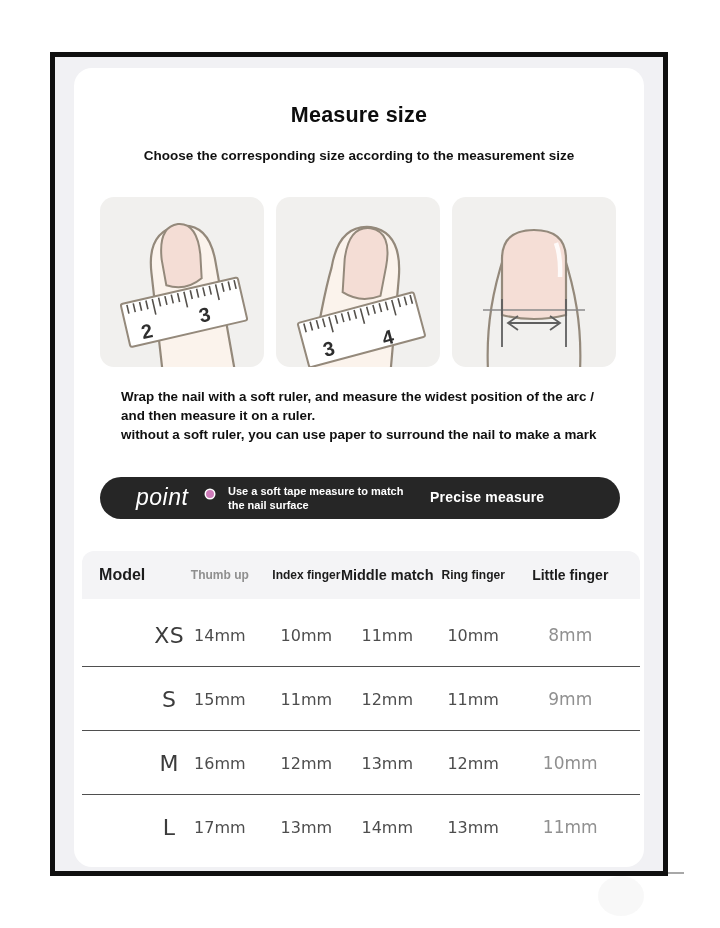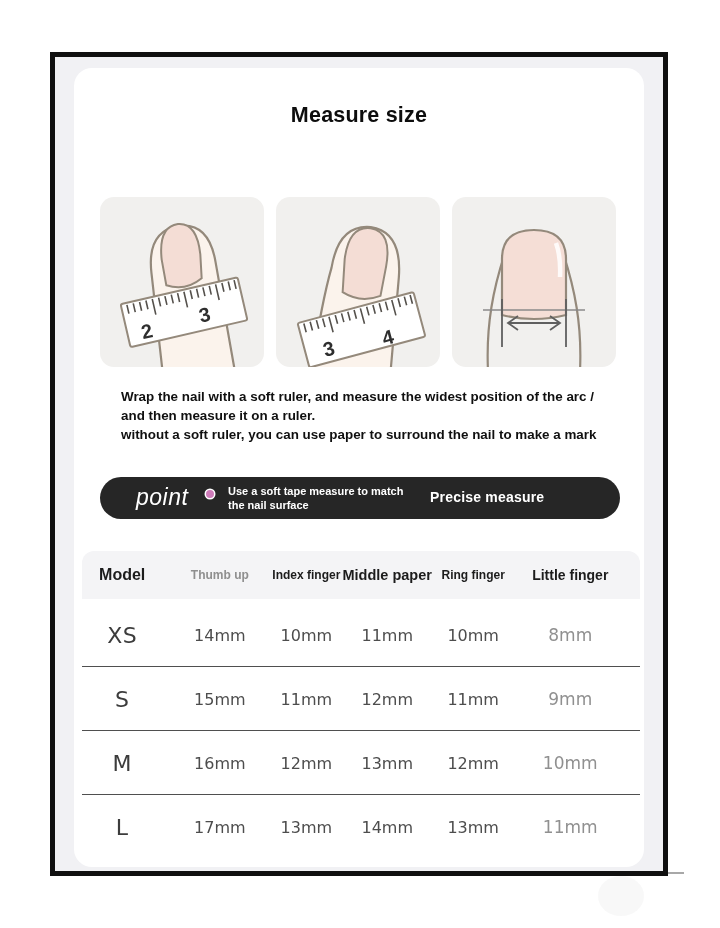--- a/index.html
+++ b/index.html
@@ -52,34 +52,35 @@
   .col3 { left:54.7%; } .col4 { left:70.1%; } .col5 { left:87.5%; }
   .th { font-weight:bold; color:#1c1c1c; }
   .th.col0 { font-size:16px; }
   .th.col1 { font-size:12px; color:#8f8f8f; }
   .th.col2 { font-size:12px; }
   .th.col3 { font-size:14.5px; }
   .th.col4 { font-size:12px; }
   .th.col5 { font-size:14px; }
   .trow { position:relative; height:64px; border-bottom:1px solid #4f4f4f; }
   .trow.last { border-bottom:none; }
-  .td-model { font-family:"DejaVu Sans", sans-serif; font-size:22px; color:#3c3c3c; letter-spacing:.5px; }
+  .td-model { font-family:"DejaVu Sans", sans-serif; font-size:22px; color:#3c3c3c; letter-spacing:.5px;margin-left:47px; }
   .td-val { font-family:"DejaVu Sans", sans-serif; font-size:16px; color:#4d4d4d; }
   .td-val.muted { color:#909090; font-size:17px; }
 </style>
 </head>
 <body>
 
 <div class="stage">
 
   <div class="frame">
     <div class="frame-inner">
       <div class="content-card"></div>
 
       <div class="title">Measure size</div>
+      <div class="subtitle">Choose the corresponding size according to the measurement size</div>
 
       <div class="cards-row">
 
         <div class="illo-card">
           <svg viewBox="0 0 164 170">
             <g transform="rotate(-8 82 85)">
               <path d="M50,182 L53,72 Q54,30 86,29 Q117,29 118,70 L122,182 Z" fill="#fbf3ec" stroke="#94897b" stroke-width="2.2"></path>
               <path d="M65,60 Q66,27 86,27 Q105,28 104,60 L102,84 Q84,95 66,86 Z" fill="#f4ddd5" stroke="#94897b" stroke-width="2"></path>
             </g>
             <g transform="rotate(-13 85 115)">
@@ -136,21 +137,21 @@
           <div>Use a soft tape measure to match</div>
           <div>the nail surface</div>
         </div>
         <span class="banner-highlight">Precise measure</span>
       </div>
 
       <div class="thead">
         <span class="cell th col0">Model</span>
         <span class="cell th col1">Thumb up</span>
         <span class="cell th col2">Index finger</span>
-        <span class="cell th col3">Middle paper</span>
+        <span class="cell th col3">Middle match</span>
         <span class="cell th col4">Ring finger</span>
         <span class="cell th col5">Little finger</span>
       </div>
 
       <div class="tbody">
         <div class="trow">
           <span class="cell td-model col0">XS</span>
           <span class="cell td-val col1">14mm</span>
           <span class="cell td-val col2">10mm</span>
           <span class="cell td-val col3">11mm</span>

